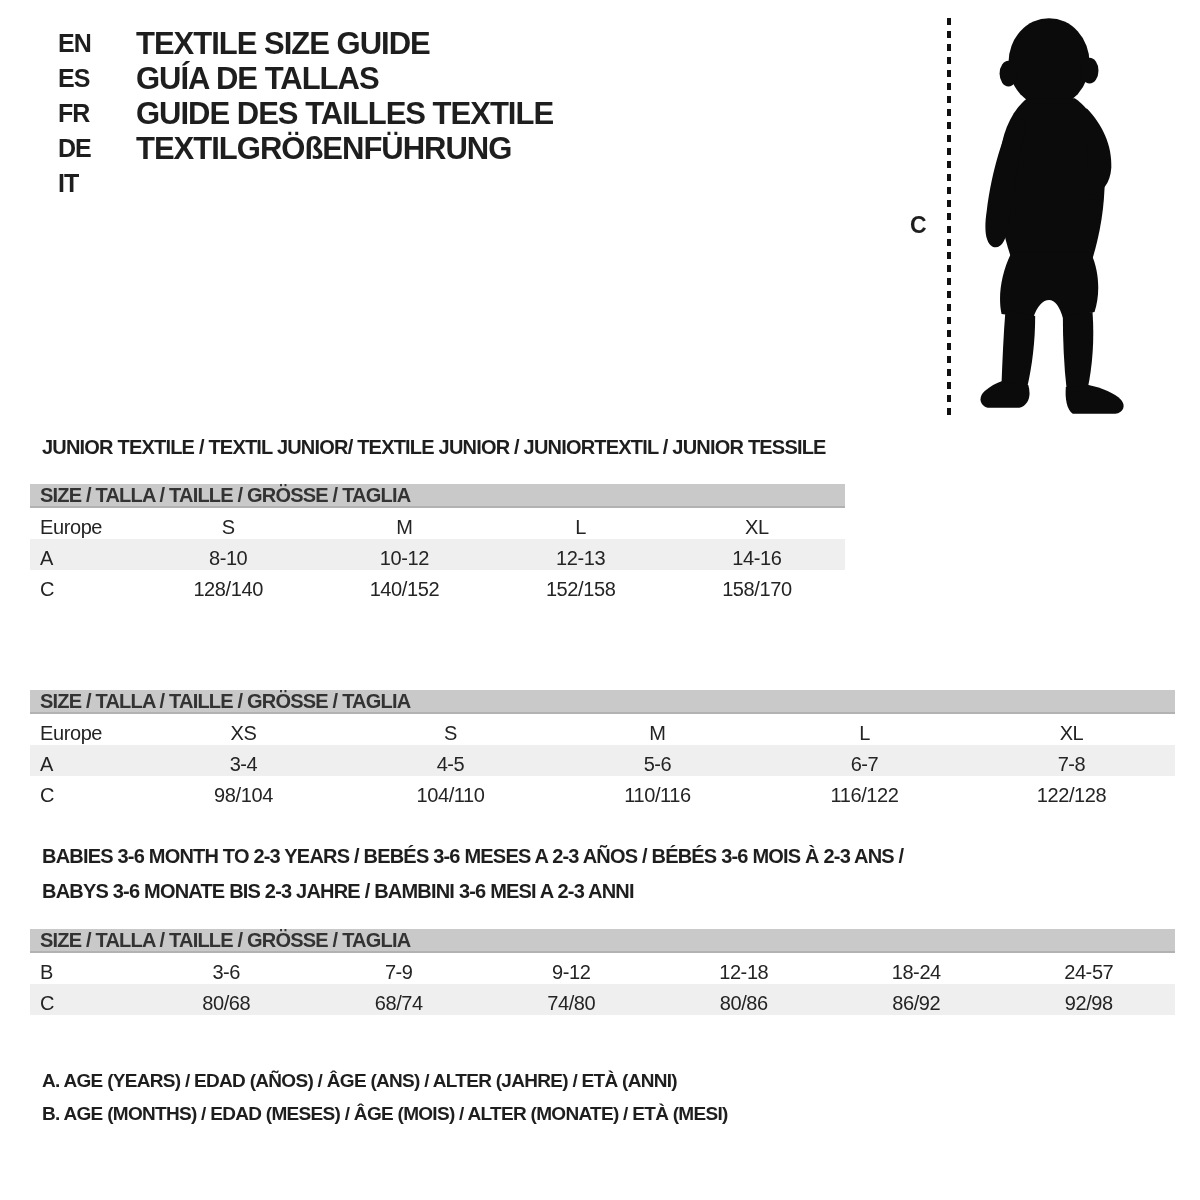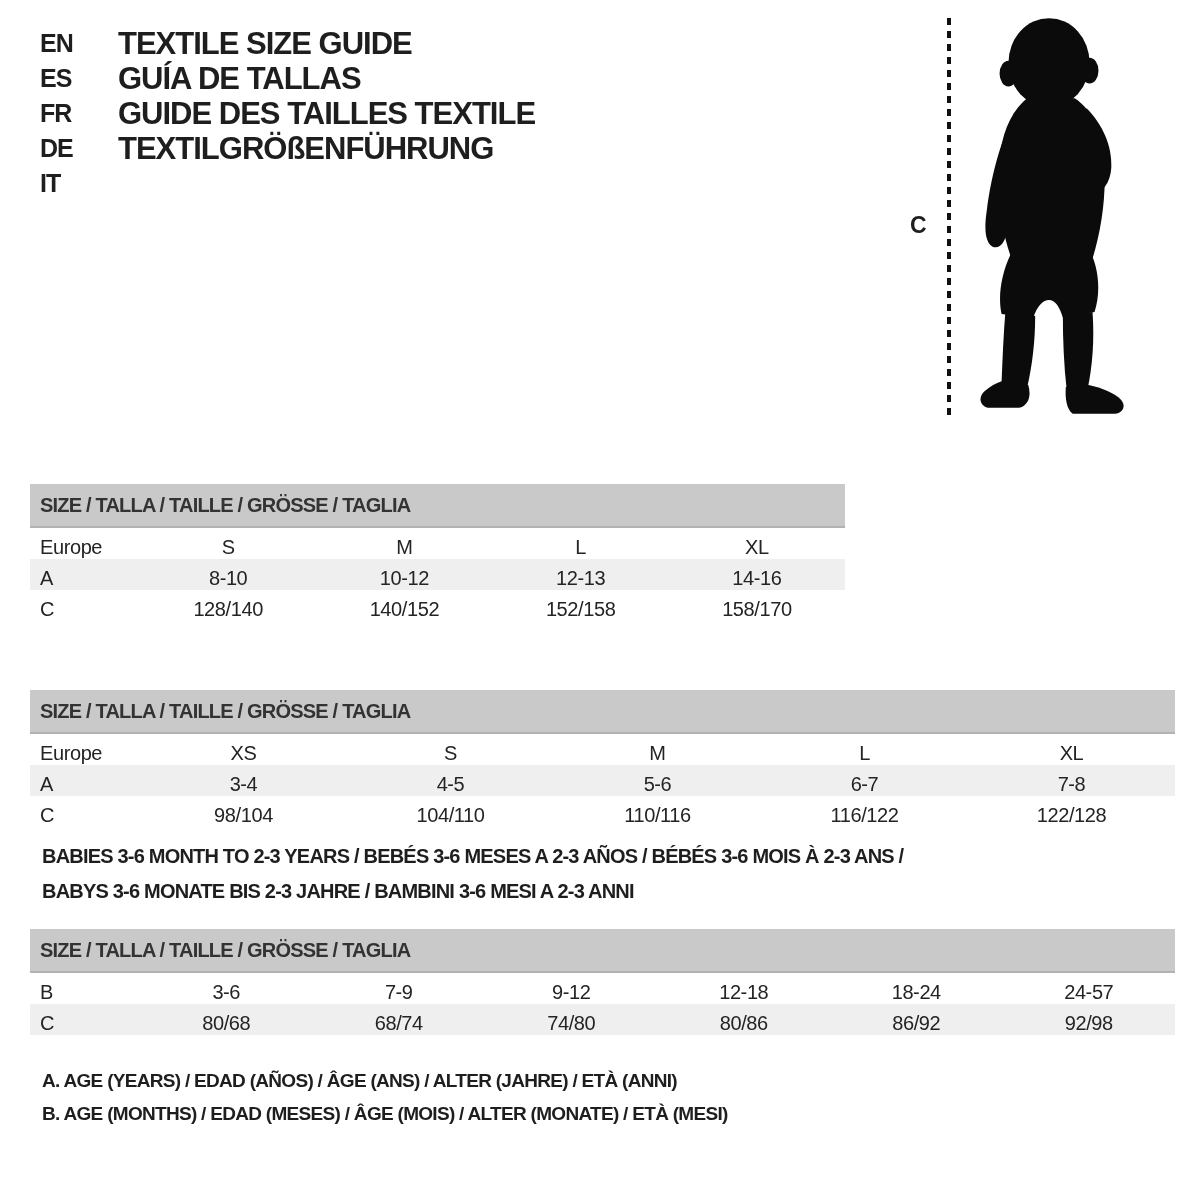--- a/index.html
+++ b/index.html
@@ -3,21 +3,21 @@
 <meta charset="utf-8">
 <style>
   html,body { margin:0; padding:0; background:#ffffff; }
   .canvas {
     position:relative; width:1200px; height:1200px; background:#ffffff;
     font-family:"Liberation Sans", sans-serif; color:#1e1e1e; overflow:hidden;
   }
 
   
   .lang-list { position:absolute; left:40px; top:26px; }
-  .lang-row { display:flex; height:35px; align-items:center; }
+  .lang-row { display:flex; height:35px; align-items:center;margin-left:18px; }
   .lang-code { width:78px; font-size:25px; font-weight:700; letter-spacing:-1px; }
   .lang-label { font-size:31px; font-weight:700; letter-spacing:-1px; white-space:nowrap; }
 
   
   .dash-line {
     position:absolute; left:947px; top:18px; width:4px; height:398px;
     background:repeating-linear-gradient(to bottom, #101010 0 7px, transparent 7px 13px);
   }
   .c-label { position:absolute; left:910px; top:212px; font-size:23px; font-weight:700; }
   .baby-svg { position:absolute; left:962px; top:12px; }
@@ -25,21 +25,21 @@
   
   .section-title {
     position:absolute; left:42px; font-size:20px; font-weight:700;
     letter-spacing:-0.8px; white-space:nowrap;
   }
   .t-sub { font-size:0.62em; vertical-align:-0.18em; letter-spacing:-0.5px; }
 
   
   .size-table { position:absolute; left:30px; }
   .size-bar {
-    height:44px; background:#c9c9c9; border-bottom:2px solid #b2b2b2;
+    height:24px; background:#c9c9c9; border-bottom:2px solid #b2b2b2;
     display:flex; align-items:center; padding-left:10px; box-sizing:border-box;
     font-size:20px; font-weight:700; letter-spacing:-0.8px; color:#333333;
   }
   .trow { display:flex; height:31px; align-items:flex-end; font-size:20px; letter-spacing:-0.4px; color:#242424; }
   .trow.shaded { background:#efefef; }
   .rlabel { width:110px; padding-left:10px; box-sizing:border-box; white-space:nowrap; }
   .cell { flex:1; text-align:center; white-space:nowrap; }
 
   
   .legend-line {
@@ -85,20 +85,23 @@
       <path d="M56,100 C42,118 30,160 25,200 C22,220 24,232 31,236 C39,239 45,230 47,214 C52,178 58,140 66,114 Z"></path>
       <path d="M126,96 C142,112 152,134 151,156 C150,172 142,182 130,184 C123,185 119,179 121,171 C128,158 130,134 120,110 Z"></path>
       <path d="M50,242 C40,262 36,286 40,304 L72,308 C76,296 82,290 88,290 C94,290 99,297 102,308 L134,302 C140,284 139,260 130,242 Z"></path>
       <path d="M44,300 L74,306 C74,332 71,356 66,378 L40,374 C41,350 42,324 44,300 Z"></path>
       <path d="M40,372 L67,376 C70,386 68,396 58,399 L26,399 C18,397 16,388 23,382 C29,377 34,374 40,372 Z"></path>
       <path d="M102,306 L132,302 C134,330 132,356 127,380 L106,382 C103,356 102,330 102,306 Z"></path>
       <path d="M105,378 L128,376 C142,379 154,384 161,391 C166,397 163,404 155,405 L112,405 C106,401 104,390 105,378 Z"></path>
     </g>
   </svg>
 
+  <div class="section-title" style="top:436px">
+    <span>JUNIOR TEXTILE / TEXTIL JUNIOR/ TEXTILE JUNIOR / JUNIORTEXTIL / JUNIOR TESSILE</span>
+  </div>
   <div class="size-table" style="top:484px;width:815px">
     <div class="size-bar">SIZE / TALLA / TAILLE / GRÖSSE / TAGLIA</div>
     <div>
         <div class="trow">
           <div class="rlabel">Europe</div>
           <div class="cell">S</div>
           <div class="cell">M</div>
           <div class="cell">L</div>
           <div class="cell">XL</div>
         </div>

